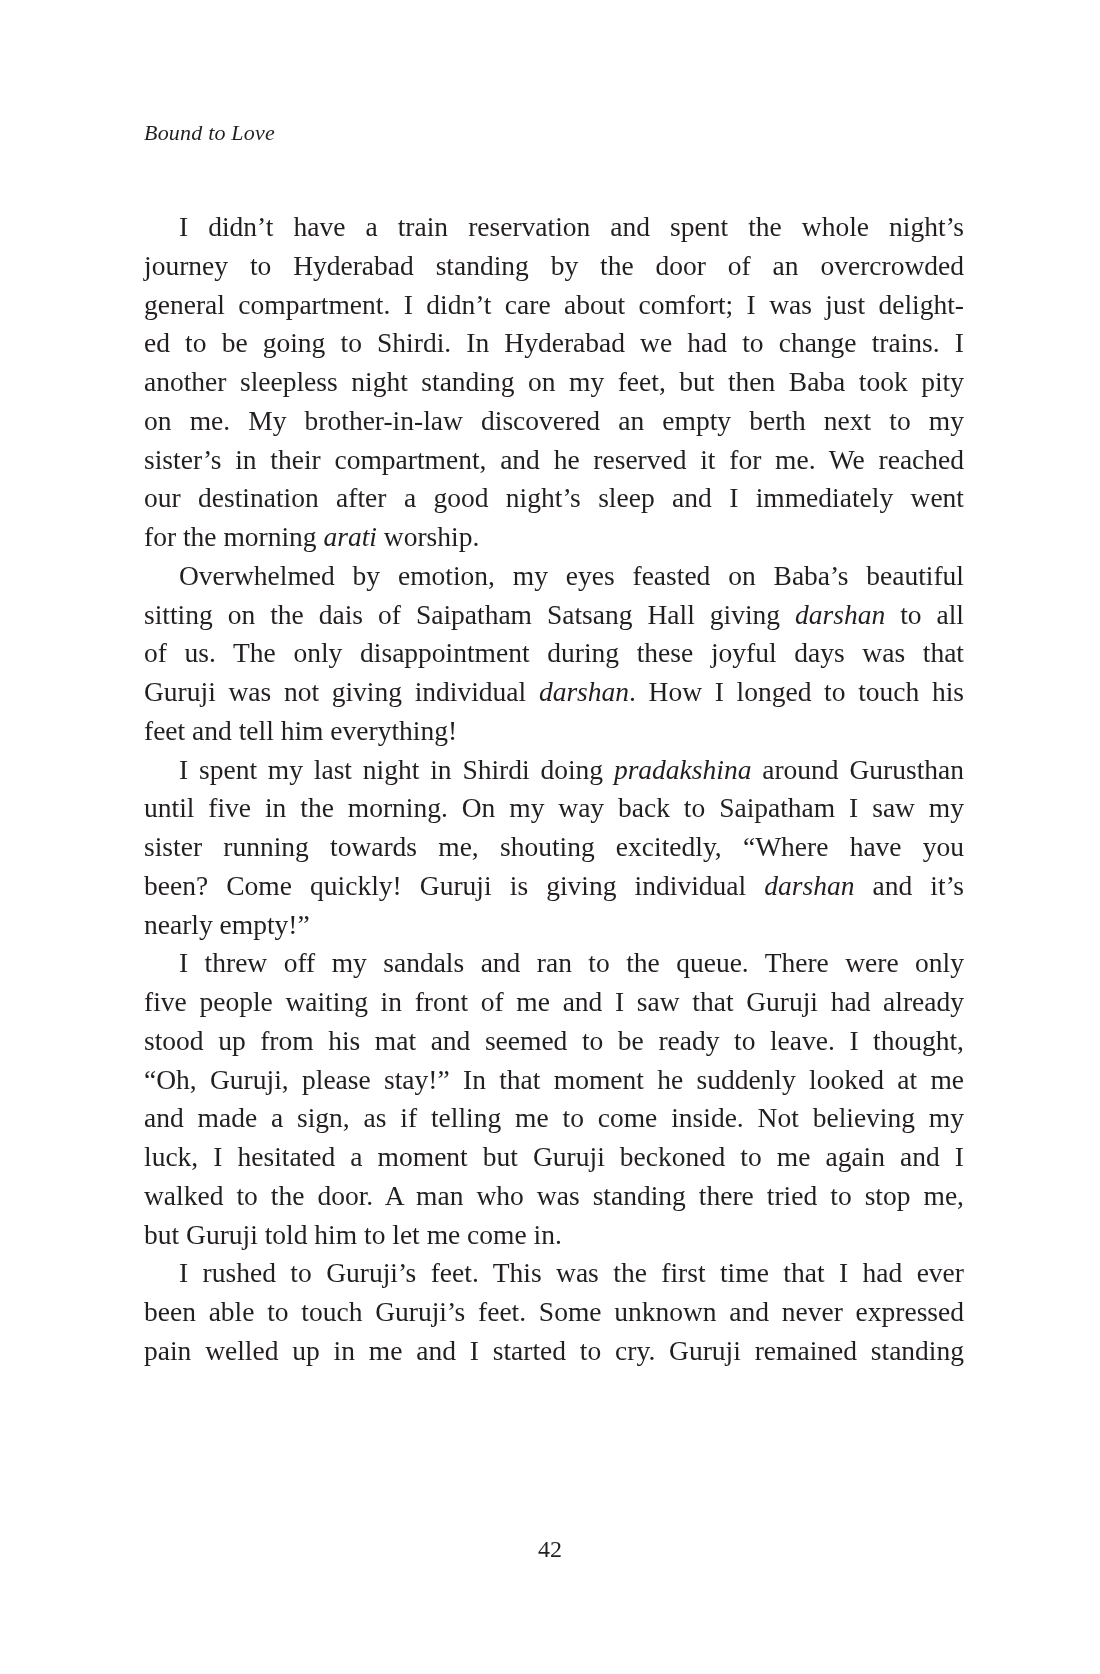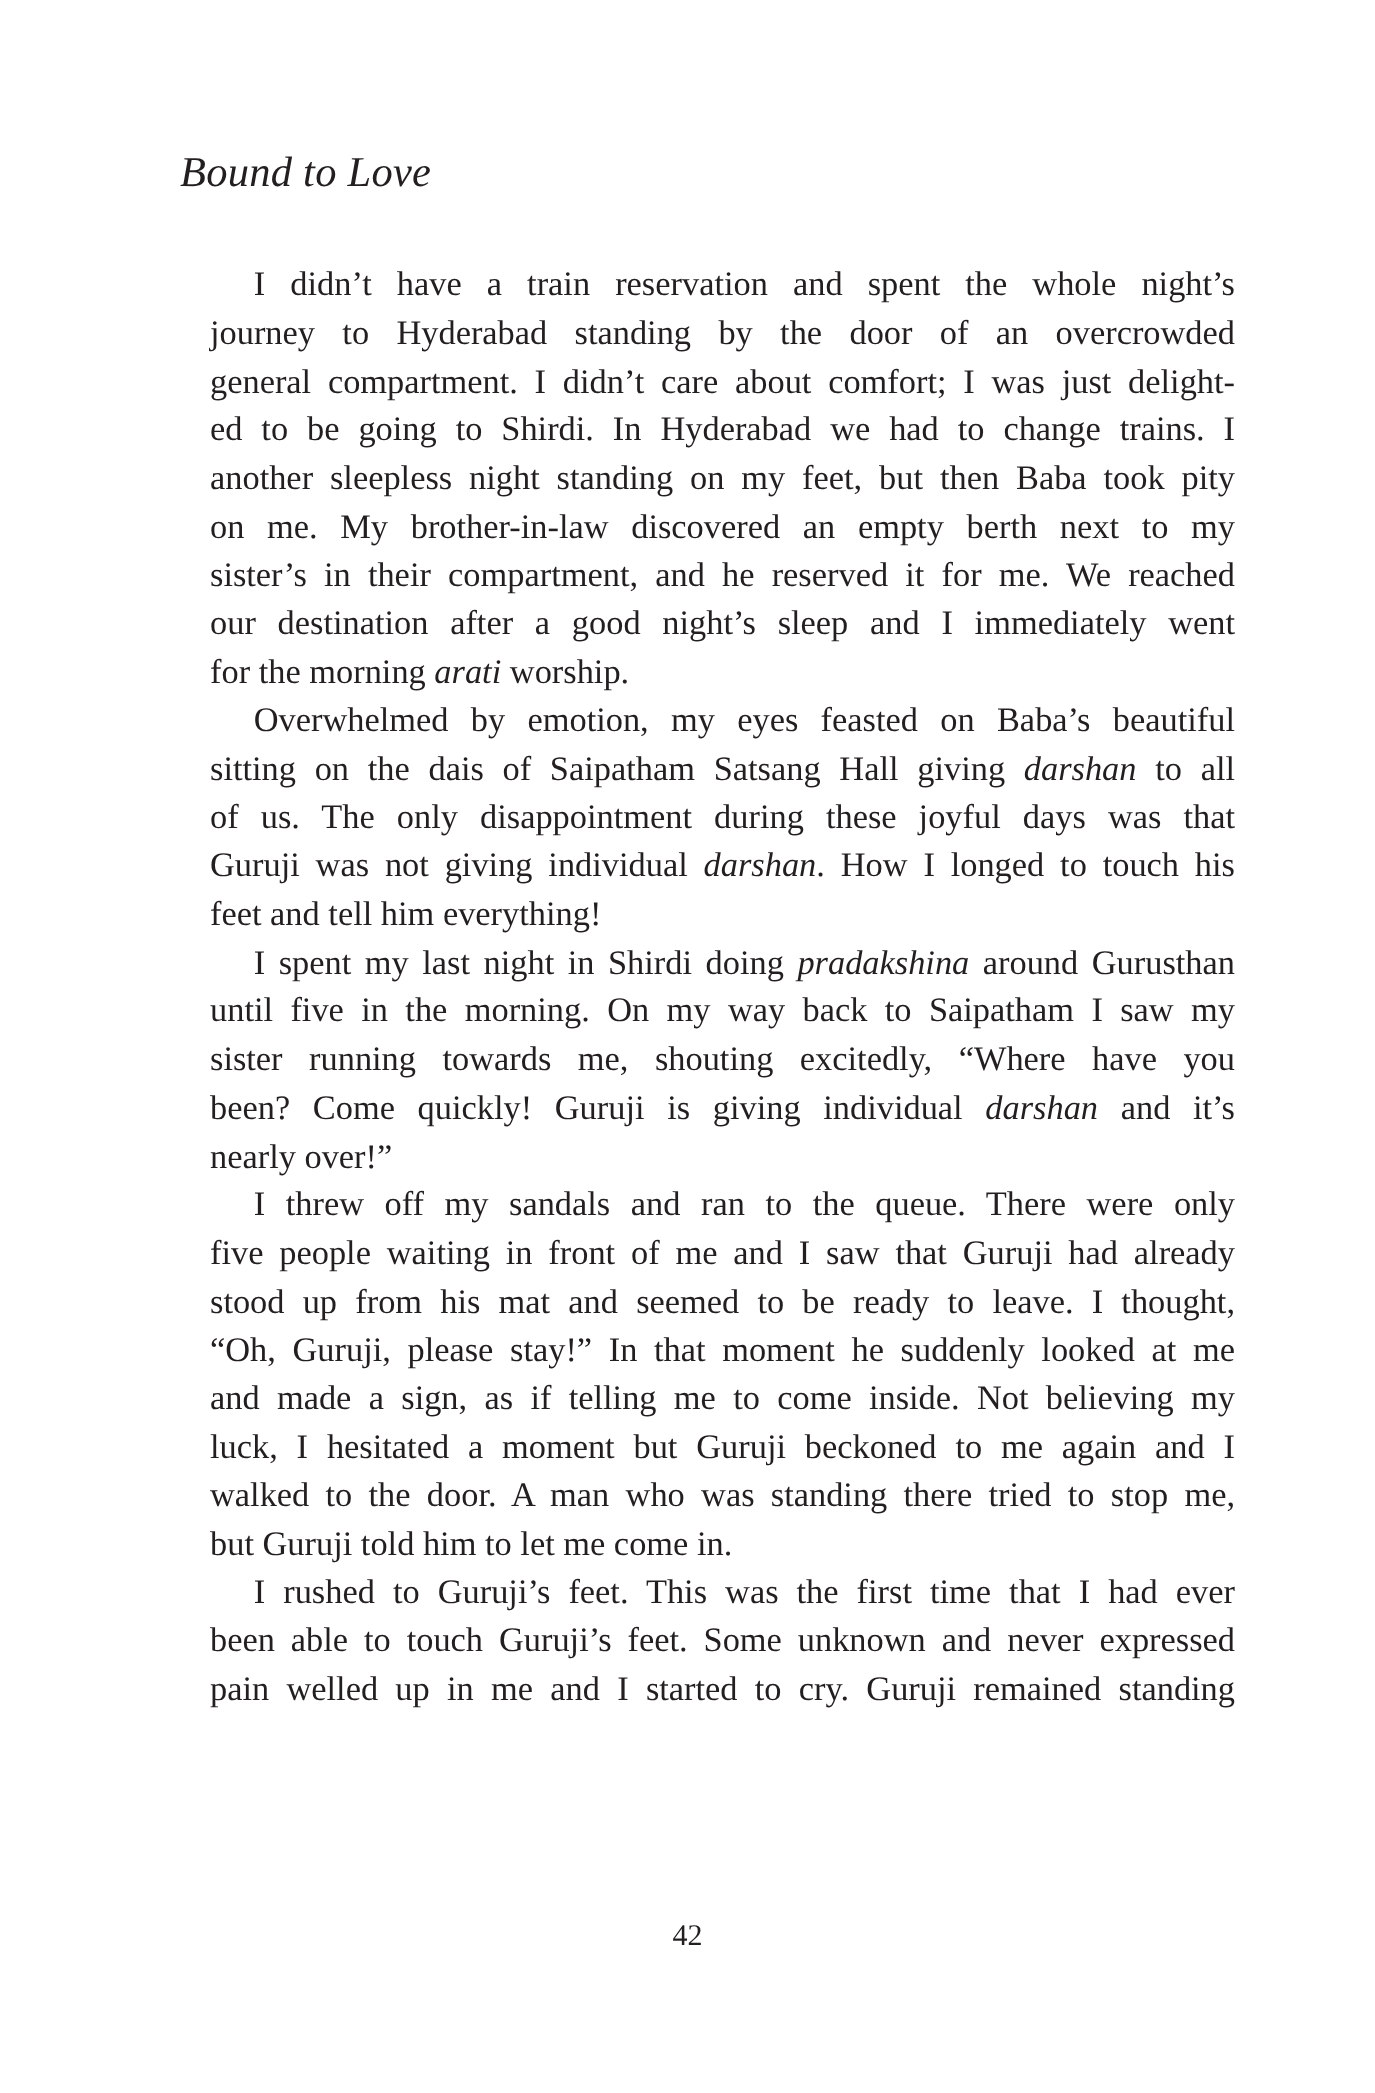--- a/index.html
+++ b/index.html
@@ -12,34 +12,33 @@
       height: 1674px;
       position: relative;
       overflow: hidden;
       color: #231f20;
       font-family: "Liberation Serif", "DejaVu Serif", serif;
     }
     .running-head {
       position: absolute;
       left: 144px;
       top: 120px;
-      font-size: 34px;
+      font-size: 22px;
       font-style: italic;
       letter-spacing: 0.2px;
     }
     .text-block {
       position: absolute;
       left: 144px;
       top: 208px;
       width: 820px;
       font-size: 27.5px;
       line-height: 38.75px;
       text-align: justify;
       hyphens: manual;
-      margin-left: 24px;
     }
     .para {
       margin: 0;
       text-indent: 35px;
     }
     .para .line {
       display: block;
       text-align: justify;
       text-align-last: justify;
       white-space: nowrap;
@@ -80,21 +79,21 @@
       <span class="line"><span>sitting on the dais of Saipatham Satsang Hall giving </span><em>darshan</em><span> to all</span></span>
       <span class="line"><span>of us. The only disappointment during these joyful days was that</span></span>
       <span class="line"><span>Guruji was not giving individual </span><em>darshan</em><span>. How I longed to touch his</span></span>
       <span class="line last"><span>feet and tell him everything!</span></span>
     </div>
     <div class="para">
       <span class="line" style="padding-left: 35px;"><span>I spent my last night in Shirdi doing </span><em>pradakshina</em><span> around Gurusthan</span></span>
       <span class="line"><span>until five in the morning. On my way back to Saipatham I saw my</span></span>
       <span class="line"><span>sister running towards me, shouting excitedly, “Where have you</span></span>
       <span class="line"><span>been? Come quickly! Guruji is giving individual </span><em>darshan</em><span> and it’s</span></span>
-      <span class="line last"><span>nearly over!”</span></span>
+      <span class="line last"><span>nearly empty!”</span></span>
     </div>
     <div class="para">
       <span class="line" style="padding-left: 35px;"><span>I threw off my sandals and ran to the queue. There were only</span></span>
       <span class="line"><span>five people waiting in front of me and I saw that Guruji had already</span></span>
       <span class="line"><span>stood up from his mat and seemed to be ready to leave. I thought,</span></span>
       <span class="line"><span>“Oh, Guruji, please stay!” In that moment he suddenly looked at me</span></span>
       <span class="line"><span>and made a sign, as if telling me to come inside. Not believing my</span></span>
       <span class="line"><span>luck, I hesitated a moment but Guruji beckoned to me again and I</span></span>
       <span class="line"><span>walked to the door. A man who was standing there tried to stop me,</span></span>
       <span class="line last"><span>but Guruji told him to let me come in.</span></span>

